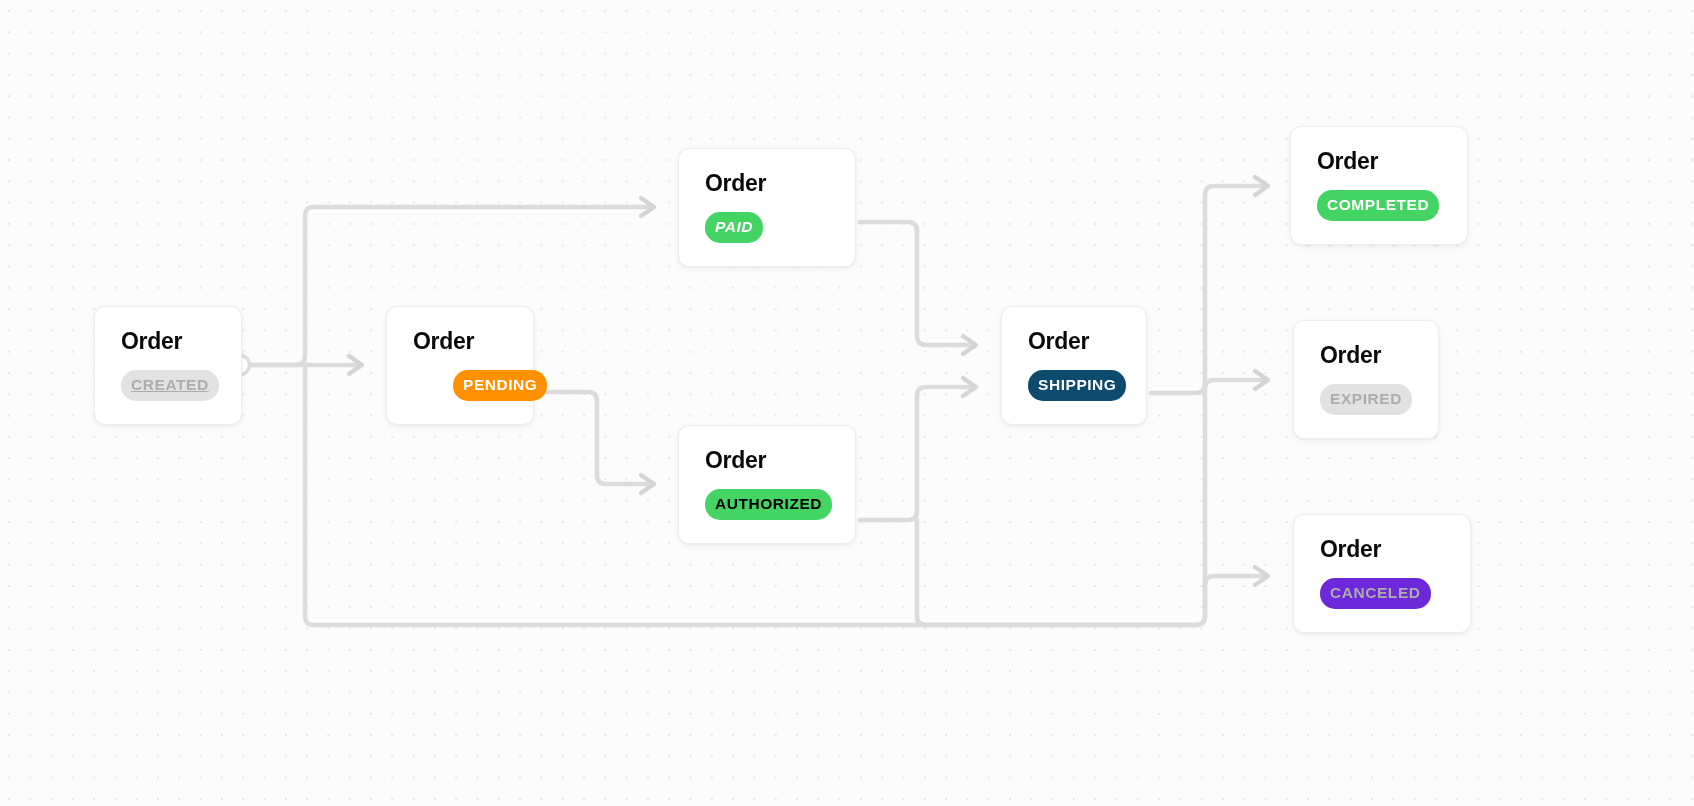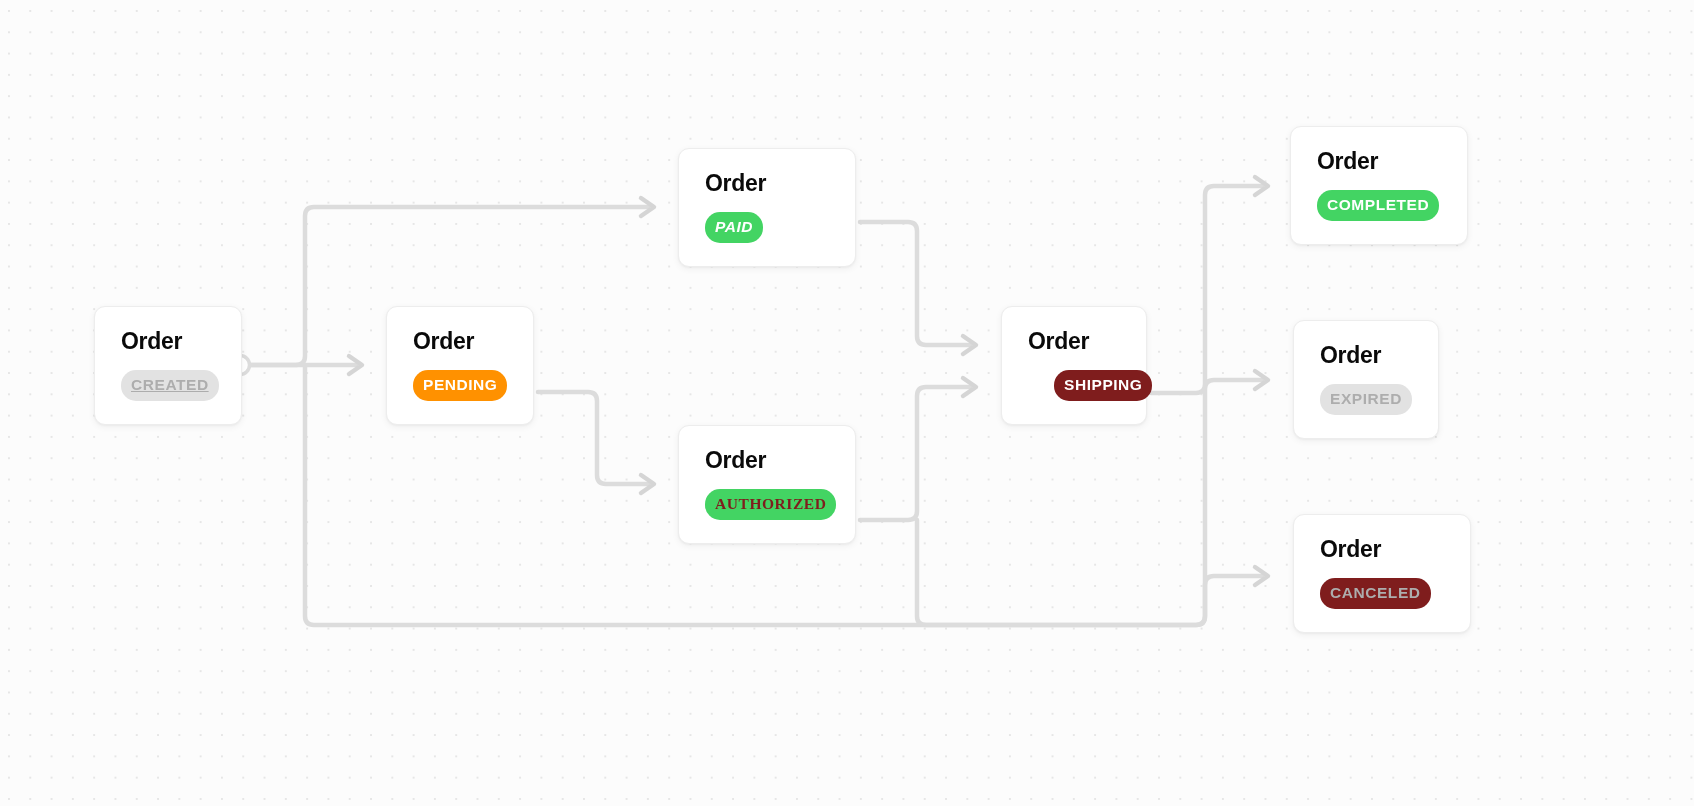--- a/index.html
+++ b/index.html
@@ -117,59 +117,59 @@
   <div class="node" style="left:94px; top:306px; width:148px; height:119px;">
     <div class="node-title">Order</div>
     <div class="badge-row">
       <span class="badge" style="background:#e2e2e2; color:#adadad;text-decoration:underline;">CREATED</span>
     </div>
   </div>
 
   <div class="node" style="left:386px; top:306px; width:148px; height:119px;">
     <div class="node-title">Order</div>
     <div class="badge-row">
-      <span class="badge" style="background:#ff9100; color:#ffffff;">PENDING</span>
+      <span class="badge" style="background:#ff9100; color:#ffffff;margin-left:40px;">PENDING</span>
     </div>
   </div>
 
   <div class="node" style="left:678px; top:148px; width:178px; height:119px;">
     <div class="node-title">Order</div>
     <div class="badge-row">
       <span class="badge" style="background:#43d463; color:#ffffff;font-style:italic;">PAID</span>
     </div>
   </div>
 
   <div class="node" style="left:678px; top:425px; width:178px; height:119px;">
     <div class="node-title">Order</div>
     <div class="badge-row">
-      <span class="badge" style="background:#43d463; color:#7f1d1d;font-family:Liberation Serif, serif;">AUTHORIZED</span>
+      <span class="badge" style="background:#43d463; color:#000000;">AUTHORIZED</span>
     </div>
   </div>
 
   <div class="node" style="left:1001px; top:306px; width:146px; height:119px;">
     <div class="node-title">Order</div>
     <div class="badge-row">
-      <span class="badge" style="background:#7f1d1d; color:#ffffff;margin-left:26px;">SHIPPING</span>
+      <span class="badge" style="background:#0c4a6e; color:#ffffff;">SHIPPING</span>
     </div>
   </div>
 
   <div class="node" style="left:1290px; top:126px; width:178px; height:119px;">
     <div class="node-title">Order</div>
     <div class="badge-row">
       <span class="badge" style="background:#43d463; color:#ffffff;">COMPLETED</span>
     </div>
   </div>
 
   <div class="node" style="left:1293px; top:320px; width:146px; height:119px;">
     <div class="node-title">Order</div>
     <div class="badge-row">
       <span class="badge" style="background:#e2e2e2; color:#adadad;">EXPIRED</span>
     </div>
   </div>
 
   <div class="node" style="left:1293px; top:514px; width:178px; height:119px;">
     <div class="node-title">Order</div>
     <div class="badge-row">
-      <span class="badge" style="background:#7f1d1d; color:#adadad;">CANCELED</span>
+      <span class="badge" style="background:#6d28d9; color:#adadad;">CANCELED</span>
     </div>
   </div>
 
 </div>
 
 </body></html>

